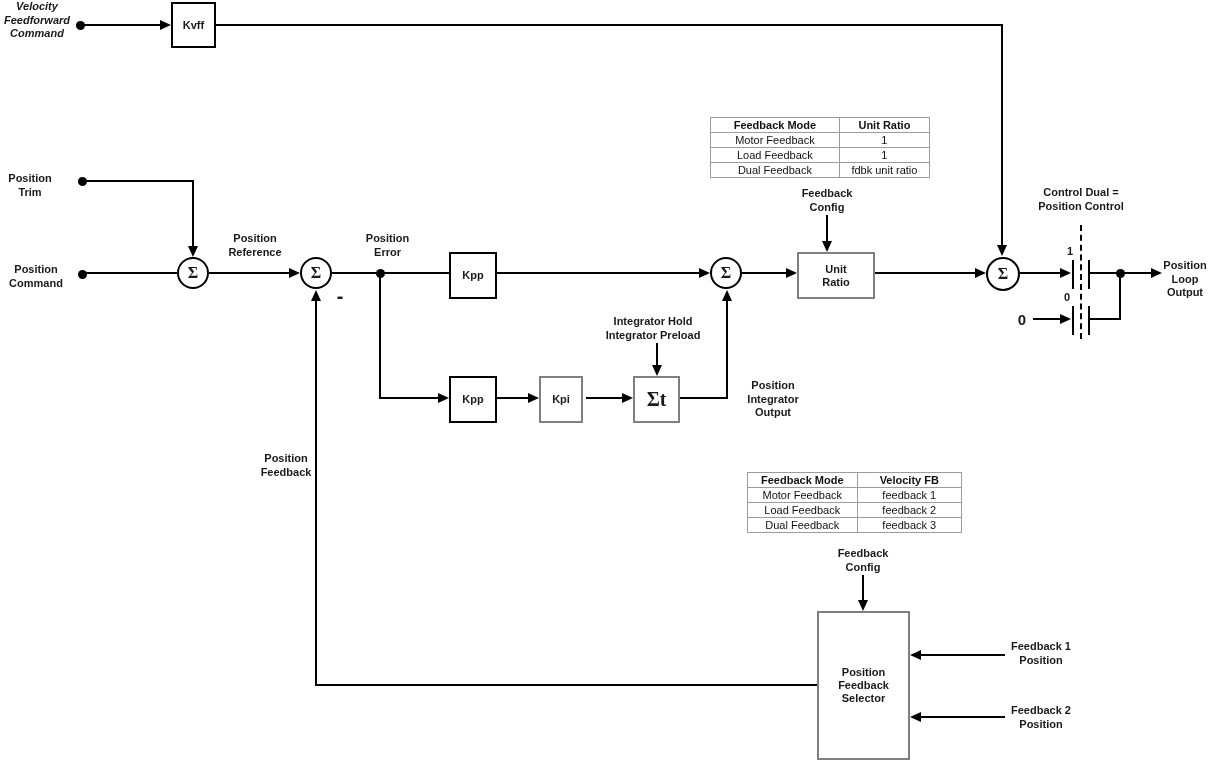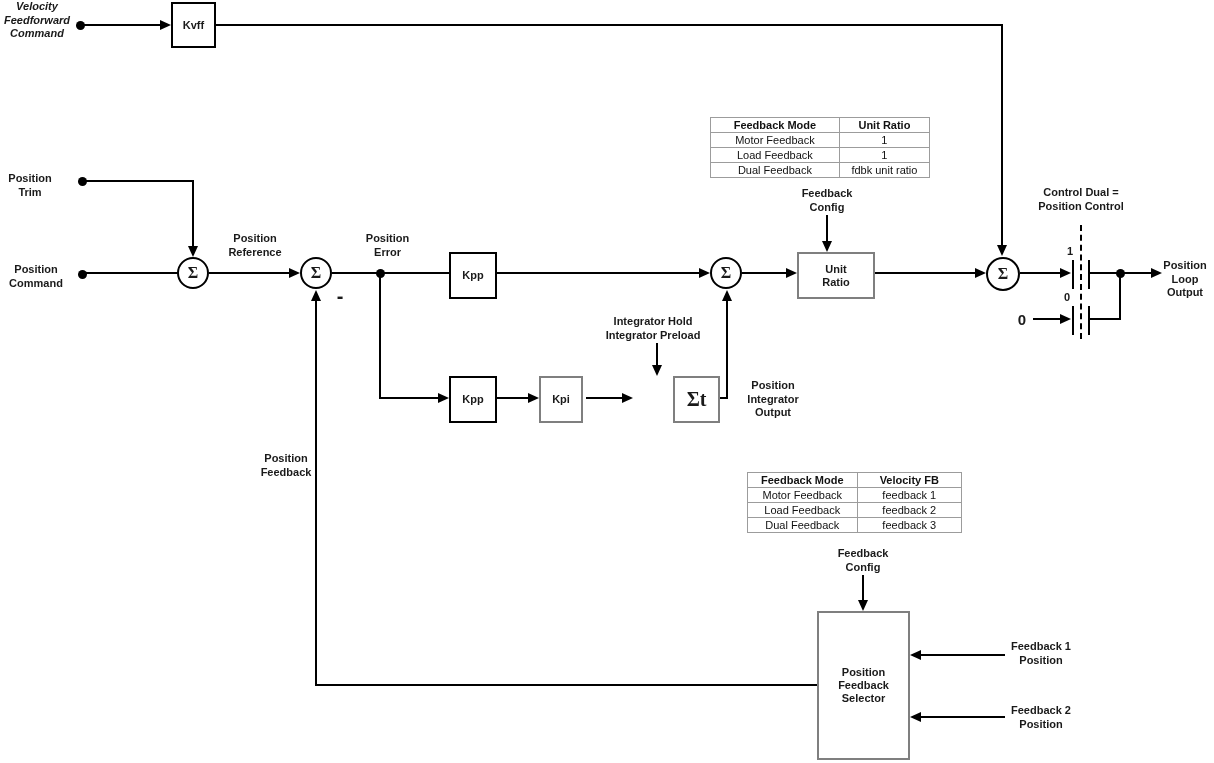--- a/index.html
+++ b/index.html
@@ -81,21 +81,21 @@
 
   <div class="vline" style="left:379px;top:273px;height:126px;"></div>
   <div class="hline" style="left:380px;top:397px;width:58px;"></div>
   <div class="arr r" style="left:438px;top:393px;"></div>
   <div class="block" style="left:449px;top:376px;width:48px;height:47px;">Kpp</div>
   <div class="hline" style="left:497px;top:397px;width:31px;"></div>
   <div class="arr r" style="left:528px;top:393px;"></div>
   <div class="block gray" style="left:539px;top:376px;width:44px;height:47px;text-align:right;">Kpi</div>
   <div class="hline" style="left:586px;top:397px;width:36px;"></div>
   <div class="arr r" style="left:622px;top:393px;"></div>
-  <div class="block gray big" style="left:633px;top:376px;width:47px;height:47px;margin-left:40px;">Σt</div>
+  <div class="block gray big" style="left:633px;top:376px;width:47px;height:47px;">Σt</div>
 
   <div class="lbl" style="left:588px;top:315px;width:130px;">Integrator Hold
 Integrator Preload</div>
   <div class="vline" style="left:656px;top:343px;height:23px;"></div>
   <div class="arr d" style="left:652px;top:365px;"></div>
 
   <div class="hline" style="left:680px;top:397px;width:48px;"></div>
   <div class="vline" style="left:726px;top:299px;height:100px;"></div>
   <div class="arr u" style="left:722px;top:290px;"></div>
   <div class="lbl" style="left:738px;top:379px;width:70px;">Position

